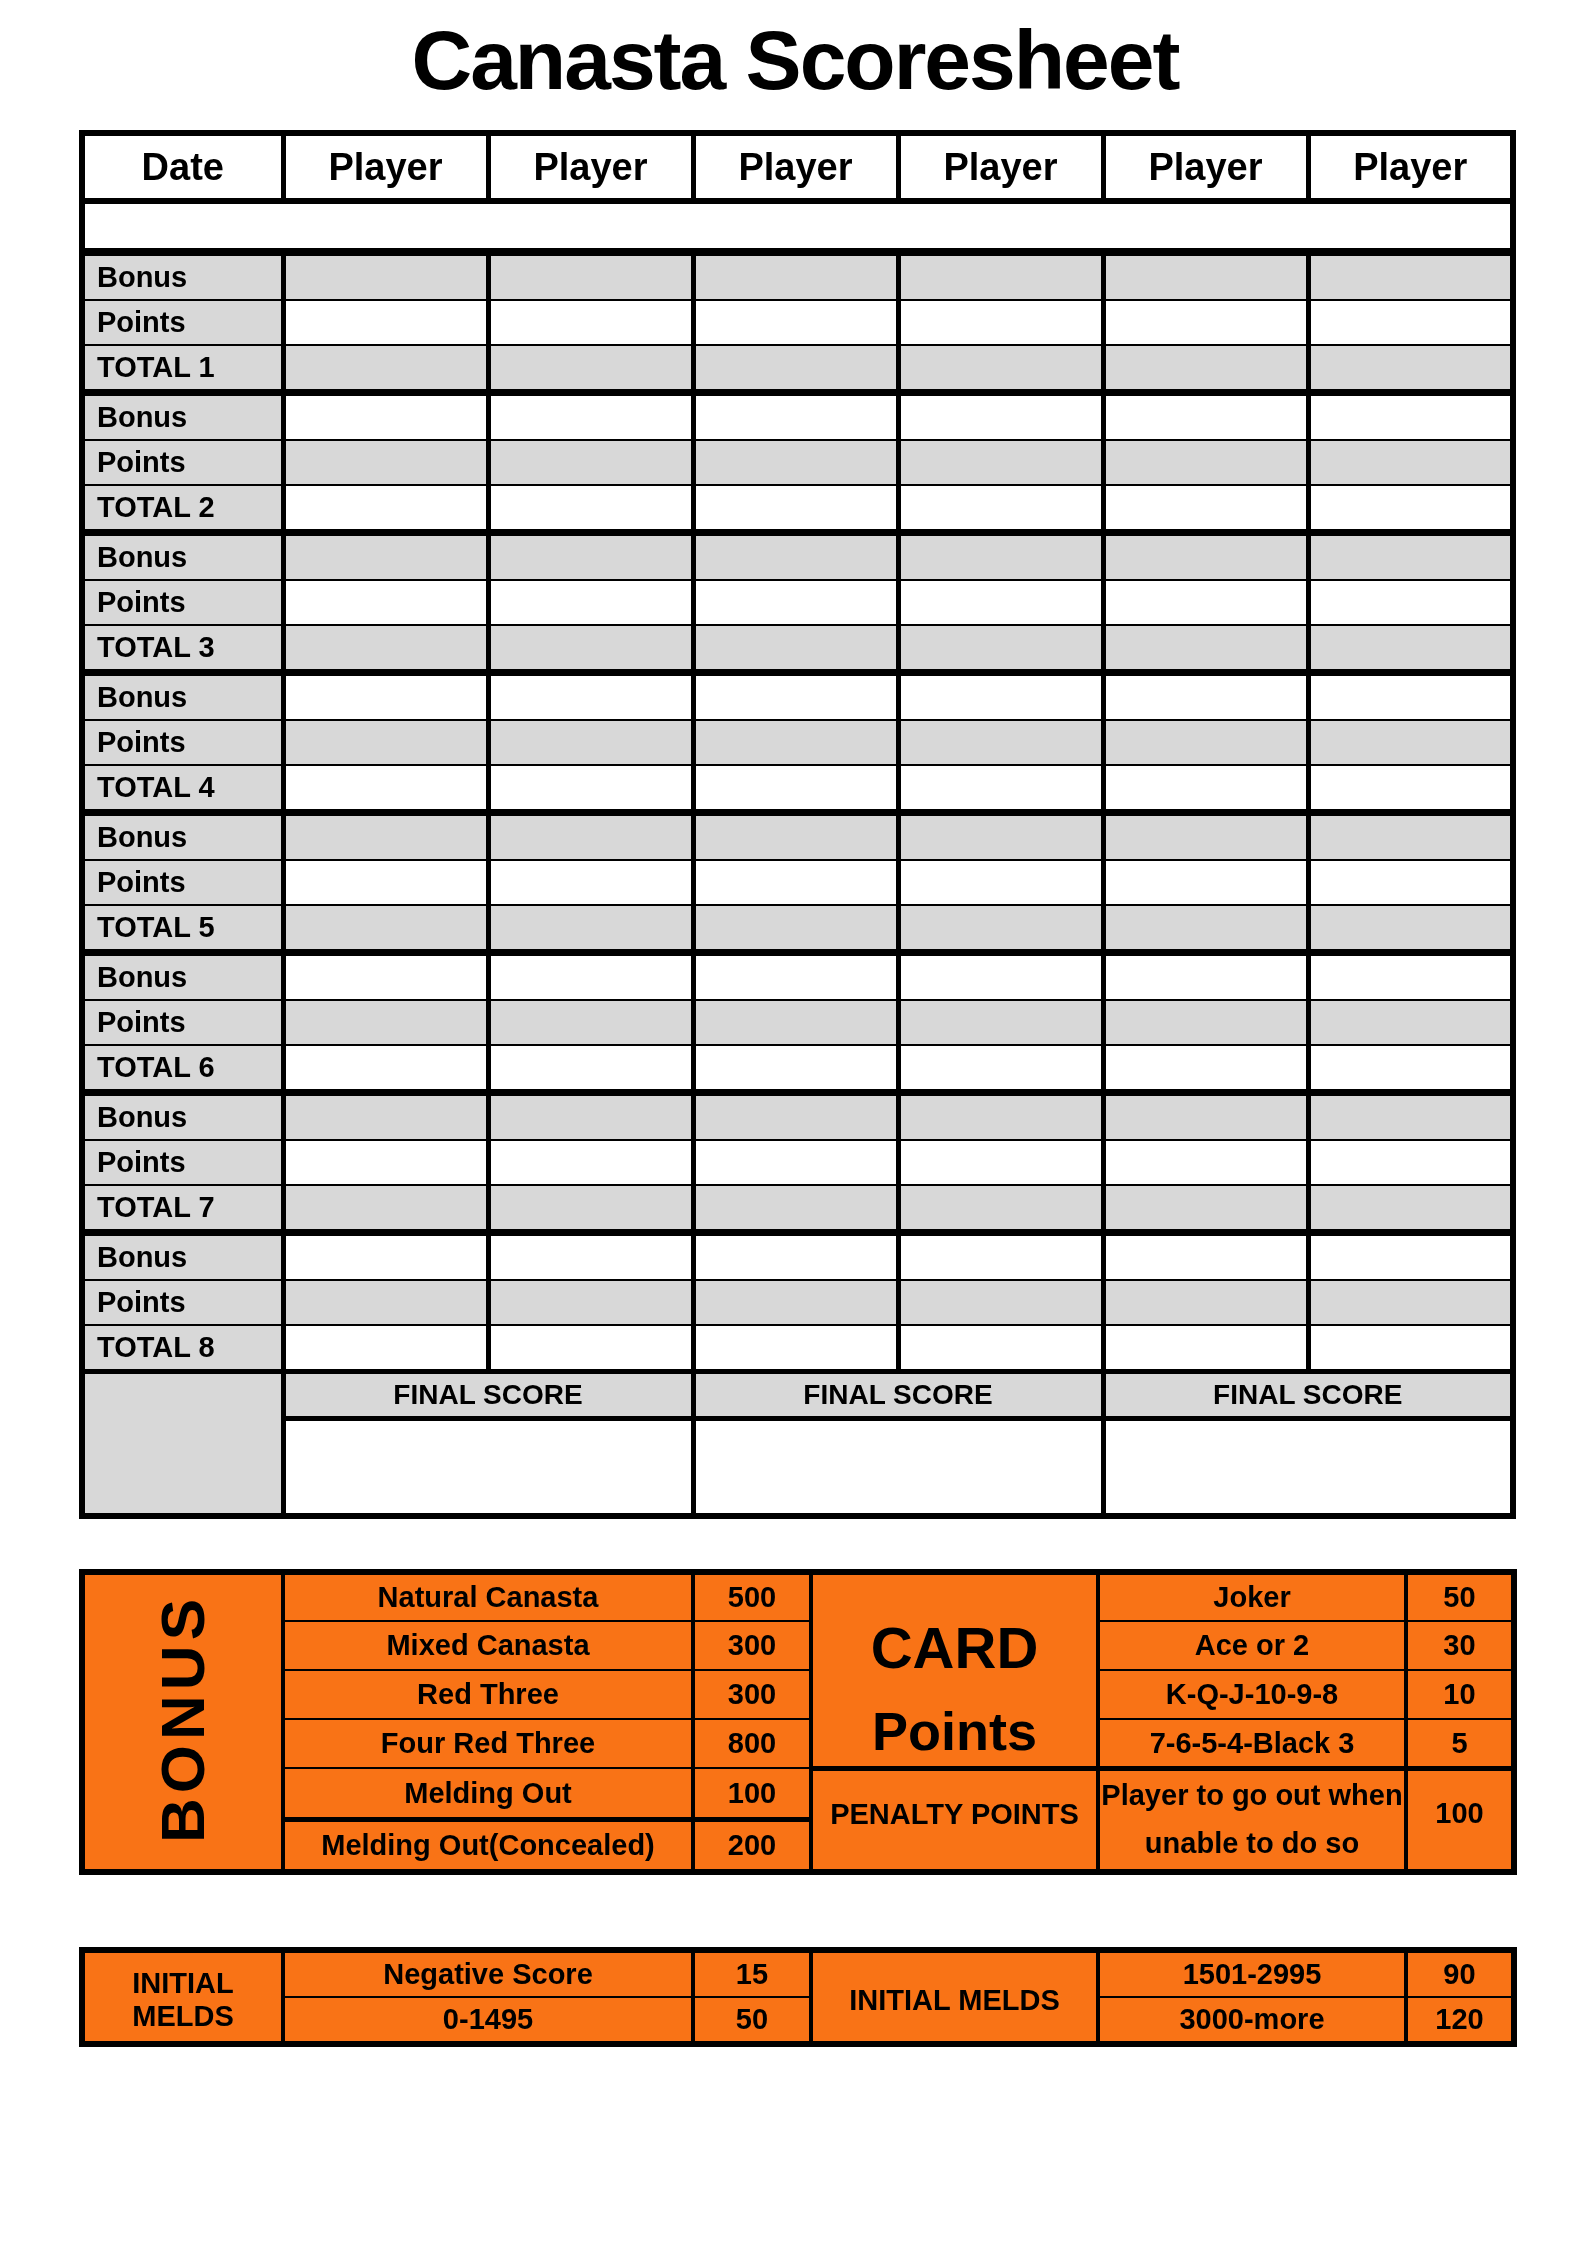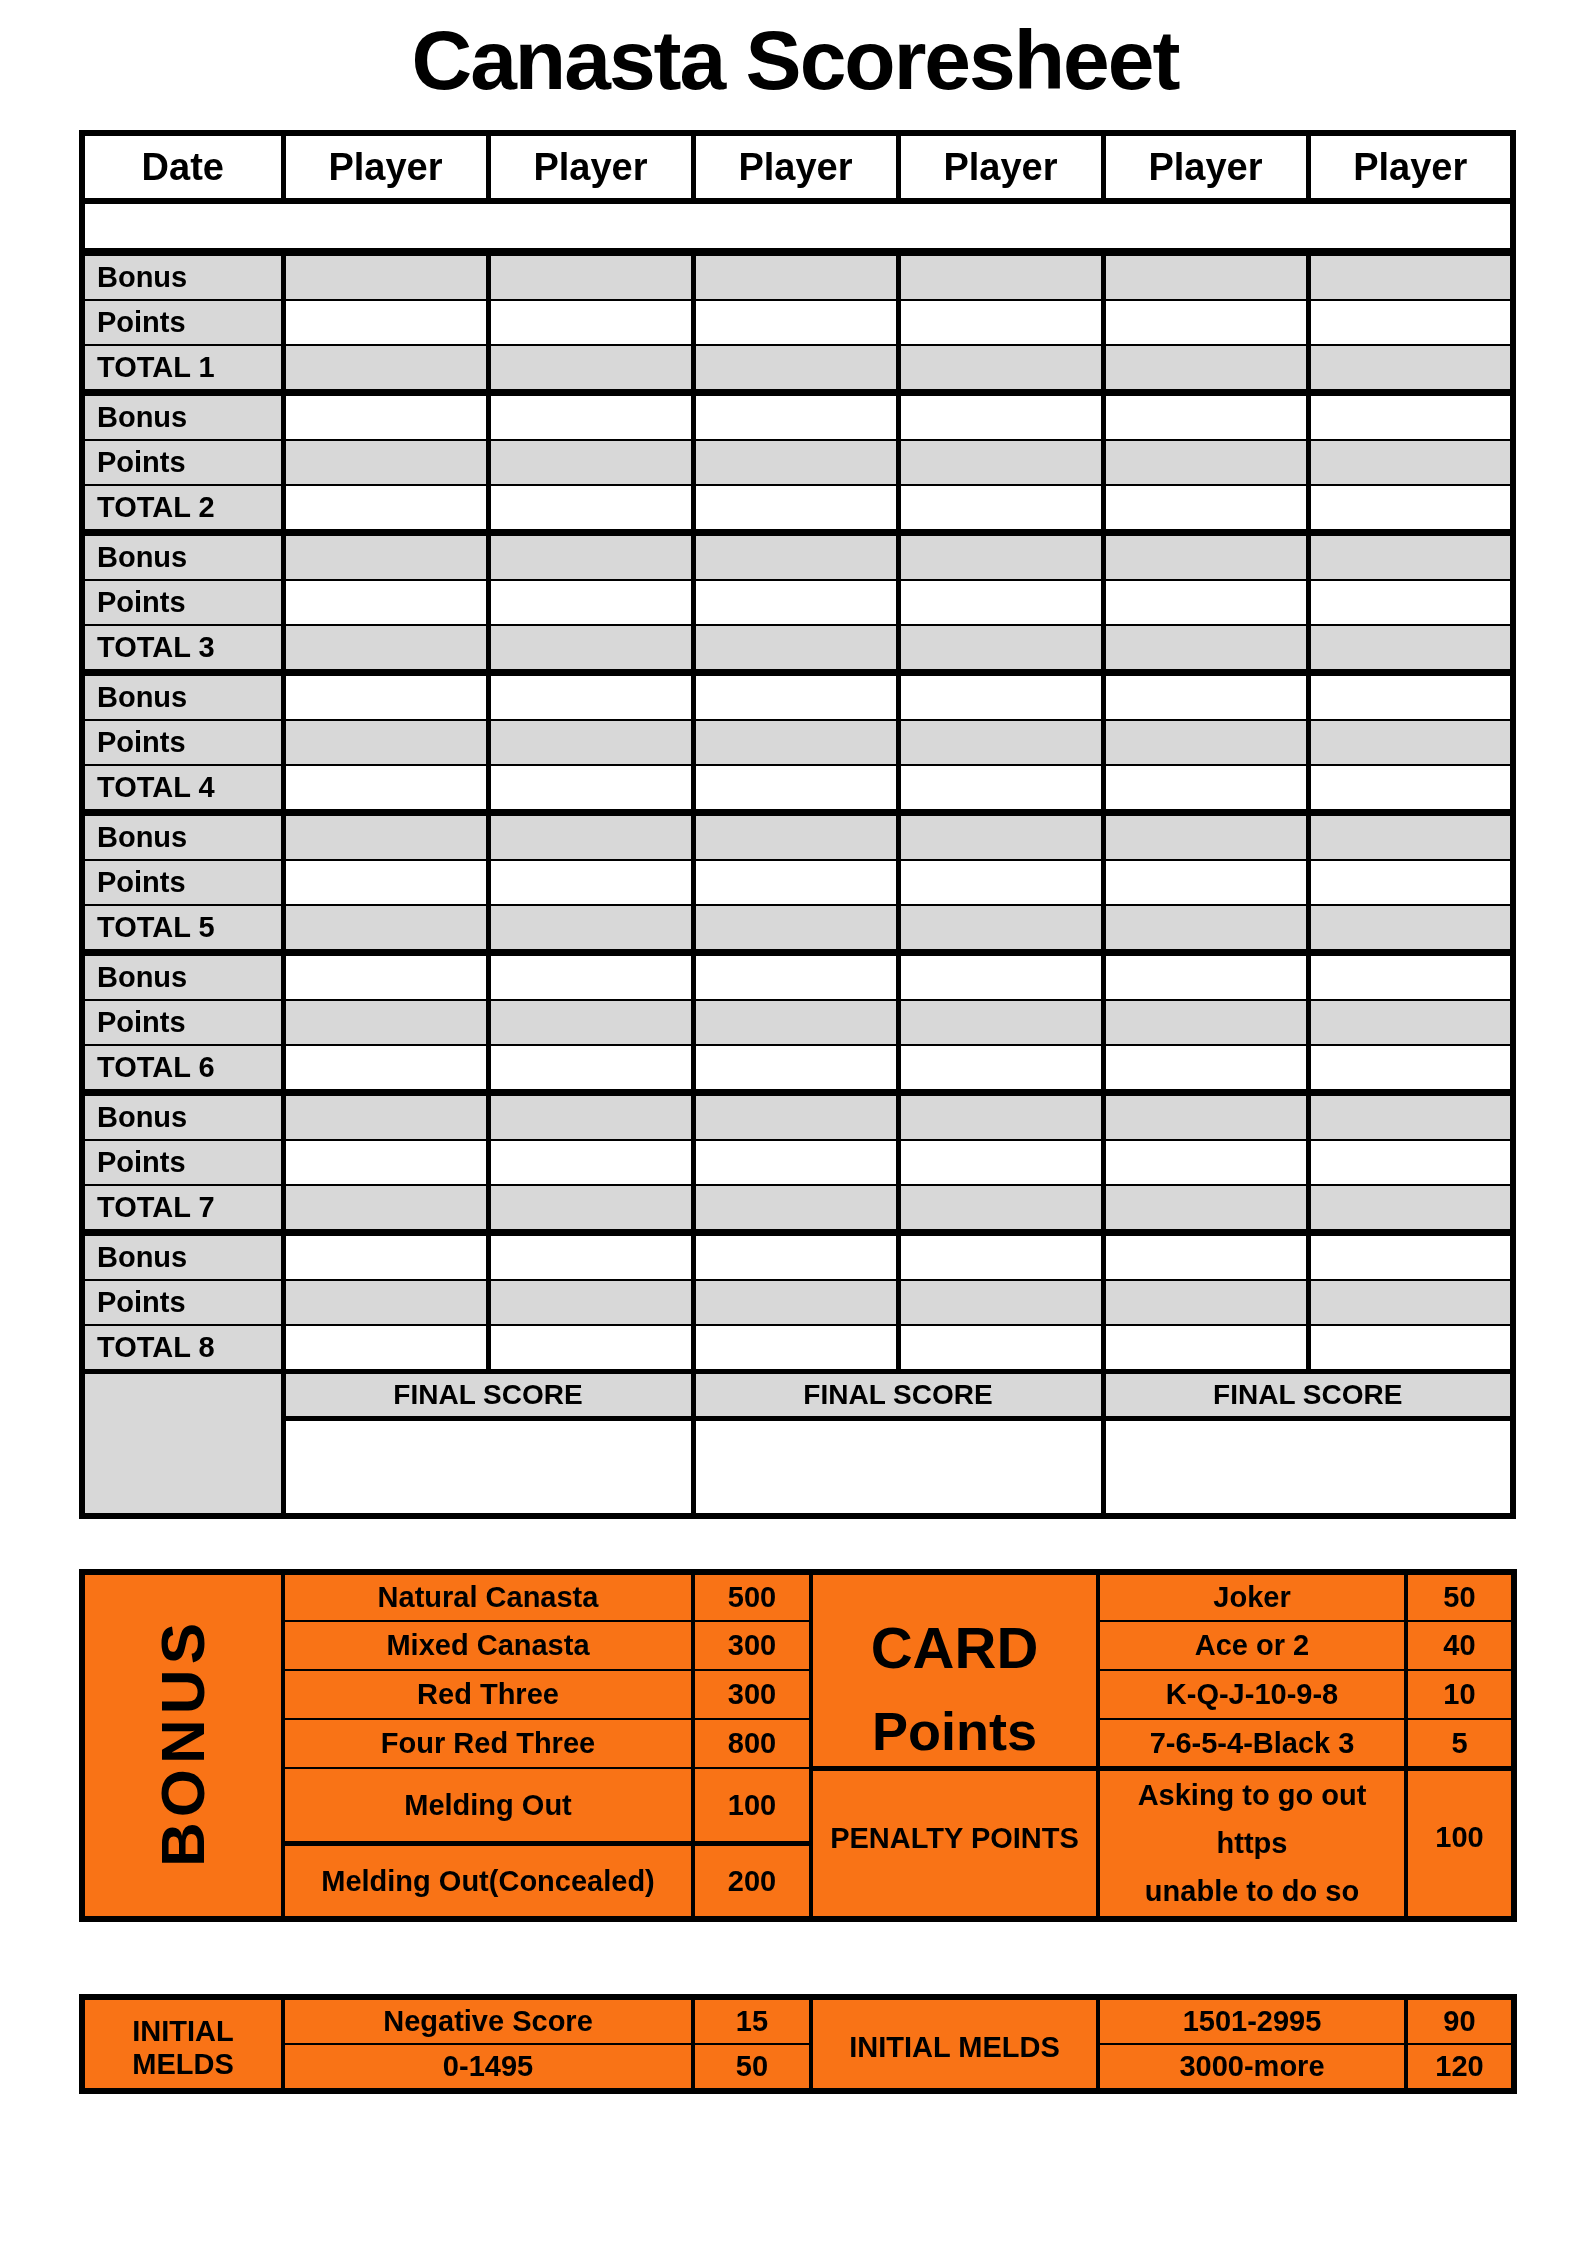--- a/index.html
+++ b/index.html
@@ -425,40 +425,40 @@
           <div class="card-line1">CARD</div>
           <div class="card-line2">Points</div>
         </td>
         <td>Joker</td>
         <td>50</td>
       </tr>
       <tr>
         <td>Mixed Canasta</td>
         <td>300</td>
         <td>Ace or 2</td>
-        <td>40</td>
+        <td>30</td>
       </tr>
       <tr>
         <td>Red Three</td>
         <td>300</td>
         <td>K-Q-J-10-9-8</td>
         <td>10</td>
       </tr>
       <tr>
         <td>Four Red Three</td>
         <td>800</td>
         <td>7-6-5-4-Black 3</td>
         <td>5</td>
       </tr>
       <tr>
         <td>Melding Out</td>
         <td>100</td>
         <td class="penalty-label thick-top" rowspan="2">PENALTY POINTS</td>
         <td class="penalty-name thick-top" rowspan="2">
-          <div>Asking to go out https</div>
+          <div>Player to go out when</div>
           <div>unable to do so</div>
         </td>
         <td class="penalty-val thick-top" rowspan="2">100</td>
       </tr>
       <tr>
         <td class="thick-top">Melding Out(Concealed)</td>
         <td class="thick-top">200</td>
       </tr>
     </tbody>
   </table>

